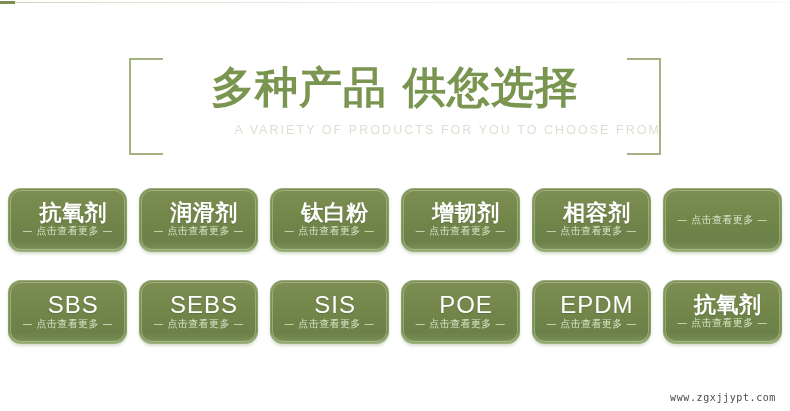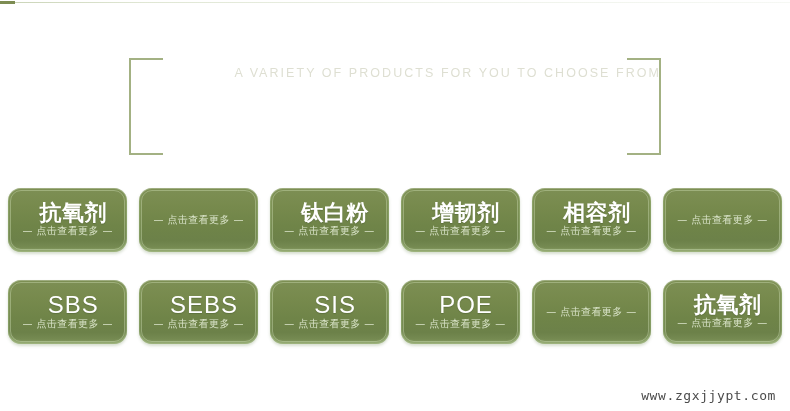--- a/index.html
+++ b/index.html
@@ -159,47 +159,49 @@
     white-space: nowrap;
     opacity: 0.92;
   }
 
   
   #watermark {
     position: absolute;
     right: 14px;
     bottom: 8px;
     font-family: "DejaVu Sans Mono", "Liberation Mono", monospace;
-    font-size: 13px;
+    font-size: 10px;
     color: #4b4b4b;
     letter-spacing: 0.6px;
     white-space: nowrap;
   }
 </style>
 </head>
 <body>
 
 <div id="top-rule"></div>
 <div id="top-left-tab"></div>
 
 <div id="heading">
   <div class="bracket left"></div>
   <div class="bracket right"></div>
   <div id="heading-inner">
+    <div id="main-title">多种产品 供您选择</div>
     <div id="sub-title">A VARIETY OF PRODUCTS FOR YOU TO CHOOSE FROM</div>
   </div>
 </div>
 
 <div id="grid">
     <div class="grid-row">
       <div class="tile">
         <div class="tile-label">抗氧剂</div>
         <div class="tile-sub">— 点击查看更多 —</div>
       </div>
       <div class="tile">
+        <div class="tile-label">润滑剂</div>
         <div class="tile-sub">— 点击查看更多 —</div>
       </div>
       <div class="tile">
         <div class="tile-label">钛白粉</div>
         <div class="tile-sub">— 点击查看更多 —</div>
       </div>
       <div class="tile">
         <div class="tile-label">增韧剂</div>
         <div class="tile-sub">— 点击查看更多 —</div>
       </div>
@@ -222,20 +224,21 @@
       </div>
       <div class="tile">
         <div class="tile-label latin">SIS</div>
         <div class="tile-sub">— 点击查看更多 —</div>
       </div>
       <div class="tile">
         <div class="tile-label latin">POE</div>
         <div class="tile-sub">— 点击查看更多 —</div>
       </div>
       <div class="tile">
+        <div class="tile-label latin">EPDM</div>
         <div class="tile-sub">— 点击查看更多 —</div>
       </div>
       <div class="tile">
         <div class="tile-label">抗氧剂</div>
         <div class="tile-sub">— 点击查看更多 —</div>
       </div>
     </div>
   </div>
 
 <div id="watermark">www.zgxjjypt.com</div>

